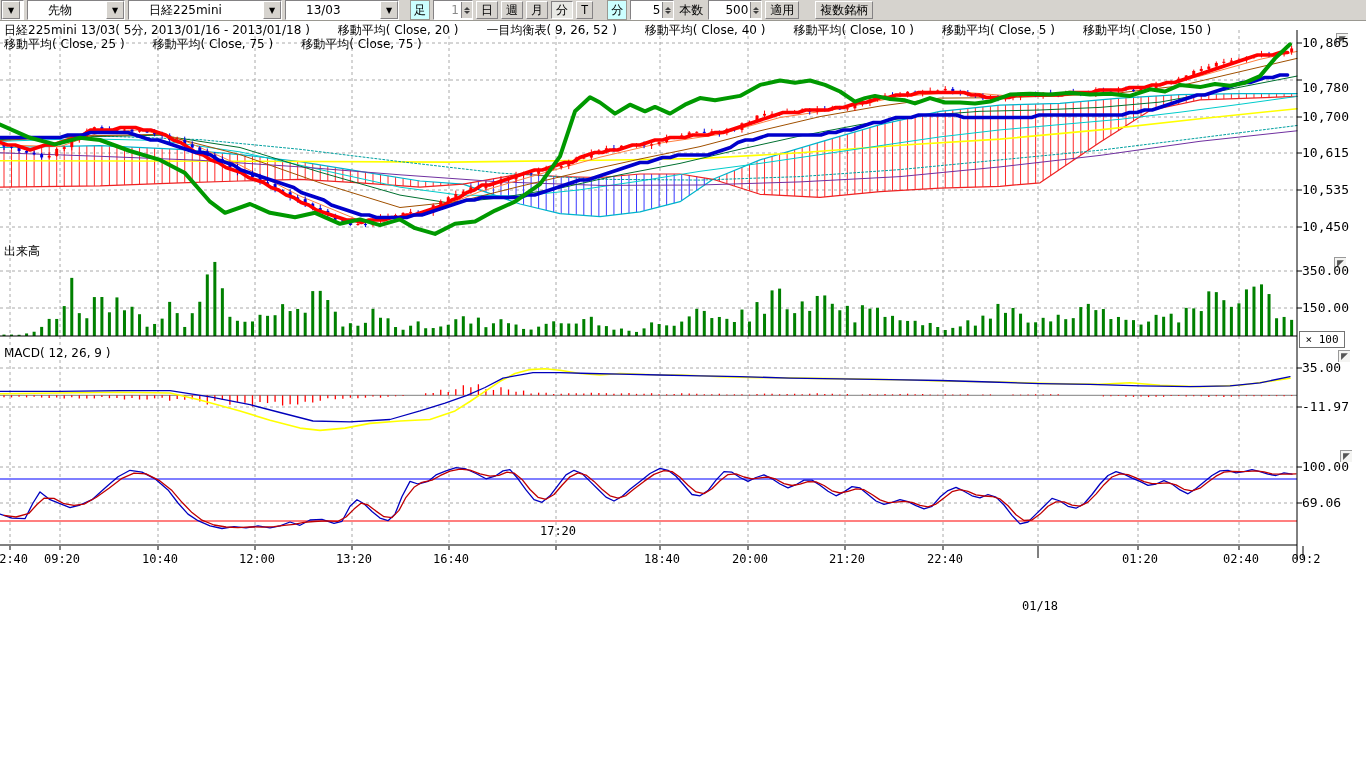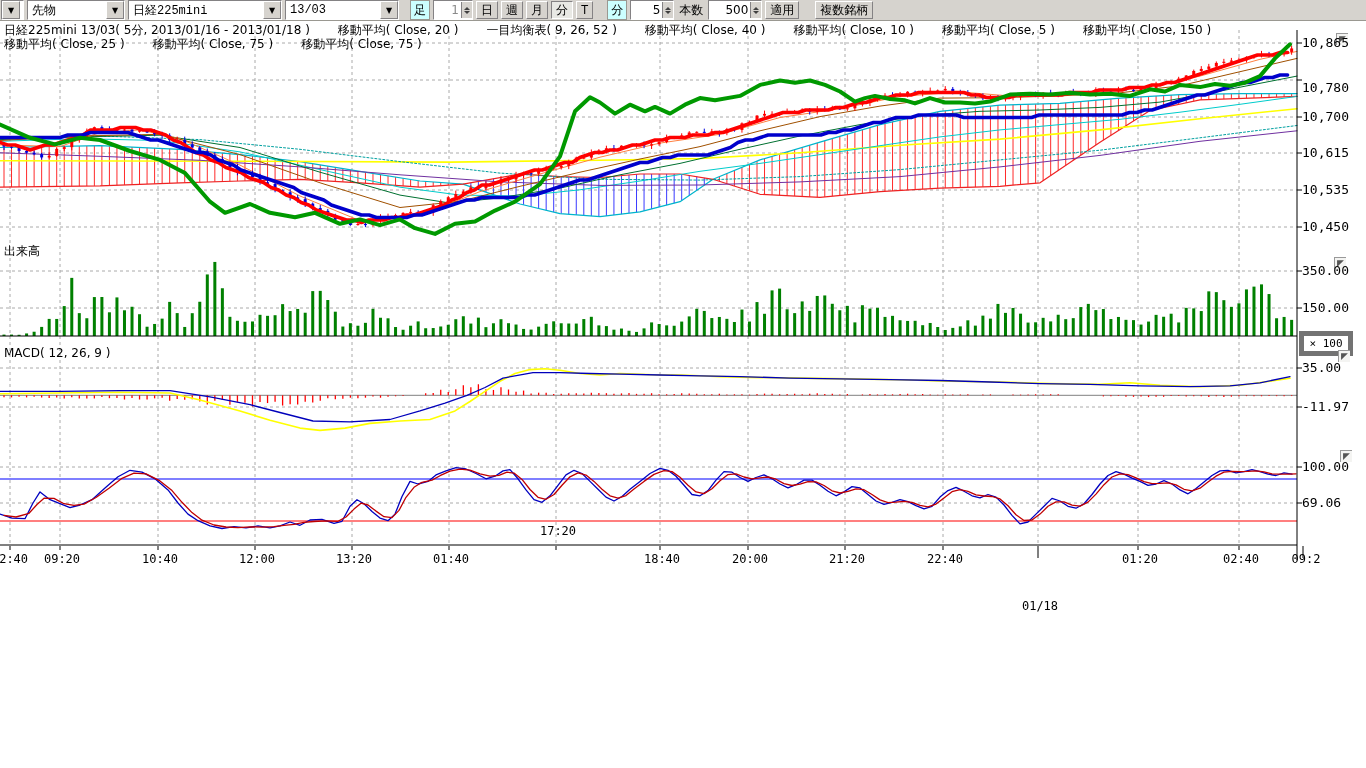--- a/index.html
+++ b/index.html
@@ -3,21 +3,21 @@
 <meta charset="utf-8">
 <style>
   html,body{margin:0;padding:0;background:#fff;}
   #screen{position:relative;width:1366px;height:768px;background:#ffffff;overflow:hidden;
           font-family:"DejaVu Sans",sans-serif;}
   
   #toolbar{position:absolute;left:0;top:0;width:1366px;height:21px;background:#d6d3ce;
            border-bottom:1px solid #9a9891;display:flex;align-items:center;gap:3px;padding:0 1px;box-sizing:border-box;}
   .combo{height:18px;background:#fff;border:1px solid;border-color:#848284 #fff #fff #848284;
          display:flex;align-items:center;font-size:12px;}
-  .combo .cval{flex:1;padding:0 4px;white-space:nowrap;overflow:hidden;font-family:Liberation Mono, monospace;}
+  .combo .cval{flex:1;padding:0 20px;white-space:nowrap;overflow:hidden;}
   .combo .carrow{width:16px;height:16px;background:#d6d3ce;border:1px solid;border-color:#fff #848284 #848284 #fff;
          display:flex;align-items:center;justify-content:center;font-size:8px;color:#000;}
   .tbtn{height:18px;background:#d6d3ce;border:1px solid;border-color:#fff #848284 #848284 #fff;
         font-size:12px;display:flex;align-items:center;justify-content:center;padding:0 4px;color:#000;}
   .tbtn.pressed{border-color:#848284 #fff #fff #848284;background:#e8e8e4;}
   .cyanlbl{height:18px;background:#ccffff;border:1px solid #9a9891;font-size:12px;
            display:flex;align-items:center;padding:0 3px;}
   .plainlbl{font-size:12px;padding:0 2px;font-family:Liberation Serif, serif;}
   .spin{height:18px;background:#fff;border:1px solid;border-color:#848284 #fff #fff #848284;
         display:flex;align-items:center;font-size:12px;}
@@ -26,21 +26,21 @@
         display:flex;flex-direction:column;align-items:center;justify-content:center;gap:1px;}
   .spin .up{width:0;height:0;border-left:3px solid transparent;border-right:3px solid transparent;border-bottom:3px solid #404040;}
   .spin .dn{width:0;height:0;border-left:3px solid transparent;border-right:3px solid transparent;border-top:3px solid #404040;}
   .dim{color:#8a8a8a;}
   
   .legendrow{position:absolute;left:4px;font-size:12px;color:#000;white-space:nowrap;}
   .legendrow span{margin-right:28px;}
   .panellabel{position:absolute;left:4px;font-size:12px;color:#000;white-space:nowrap;}
   .axislabel{position:absolute;left:1302px;font-size:13px;font-family:"DejaVu Sans Mono",monospace;color:#000;white-space:nowrap;}
   .timelabel{position:absolute;font-size:12px;font-family:"DejaVu Sans Mono",monospace;color:#000;transform:translateX(-50%);white-space:nowrap;}
-  #multbox{position:absolute;left:1299px;top:331px;width:44px;height:15px;border:5px solid #737373;background:#fff;
+  #multbox{position:absolute;left:1299px;top:331px;width:44px;height:15px;border:1px solid #737373;background:#fff;
            font-size:11px;font-family:"DejaVu Sans Mono",monospace;display:flex;align-items:center;justify-content:center;}
   .cornericon{position:absolute;width:11px;height:11px;font-size:9px;line-height:11px;color:#555;
               border-top:1px solid #999;border-left:1px solid #999;background:#f4f4f2;text-align:center;}
   #chartsvg{position:absolute;left:0;top:0;}
 </style>
 </head>
 <body>
 
 <div id="screen">
 
@@ -1046,21 +1046,21 @@
       <div class="axislabel" style="top: 399px;">-11.97</div>
       <div class="axislabel" style="top: 459px;">100.00</div>
       <div class="axislabel" style="top: 495px;">69.06</div>
     </div>
   <div id="timelabels">
       <div class="timelabel" style="left: 10px; top: 552px;">02:40</div>
       <div class="timelabel" style="left: 62px; top: 552px;">09:20</div>
       <div class="timelabel" style="left: 160px; top: 552px;">10:40</div>
       <div class="timelabel" style="left: 257px; top: 552px;">12:00</div>
       <div class="timelabel" style="left: 354px; top: 552px;">13:20</div>
-      <div class="timelabel" style="left: 451px; top: 552px;">01:40</div>
+      <div class="timelabel" style="left: 451px; top: 552px;">16:40</div>
       <div class="timelabel" style="left: 558px; top: 524px;">17:20</div>
       <div class="timelabel" style="left: 662px; top: 552px;">18:40</div>
       <div class="timelabel" style="left: 750px; top: 552px;">20:00</div>
       <div class="timelabel" style="left: 847px; top: 552px;">21:20</div>
       <div class="timelabel" style="left: 945px; top: 552px;">22:40</div>
       <div class="timelabel" style="left: 1040px; top: 552px; margin-top: 47px;">01/18</div>
       <div class="timelabel" style="left: 1140px; top: 552px;">01:20</div>
       <div class="timelabel" style="left: 1241px; top: 552px;">02:40</div>
       <div class="timelabel" style="left: 1306px; top: 552px;">09:2</div>
     </div>

